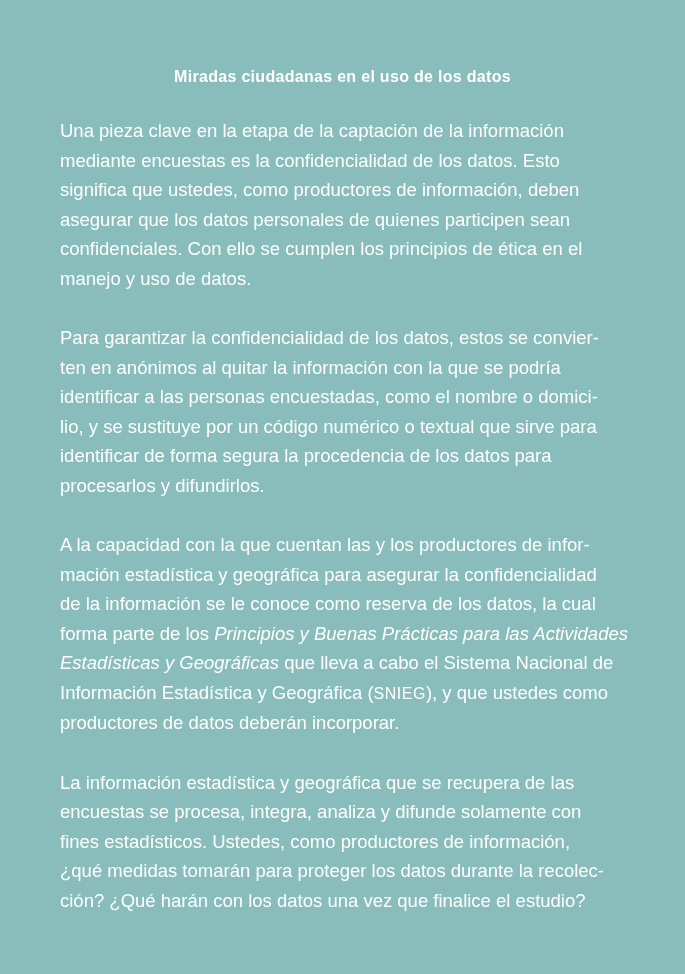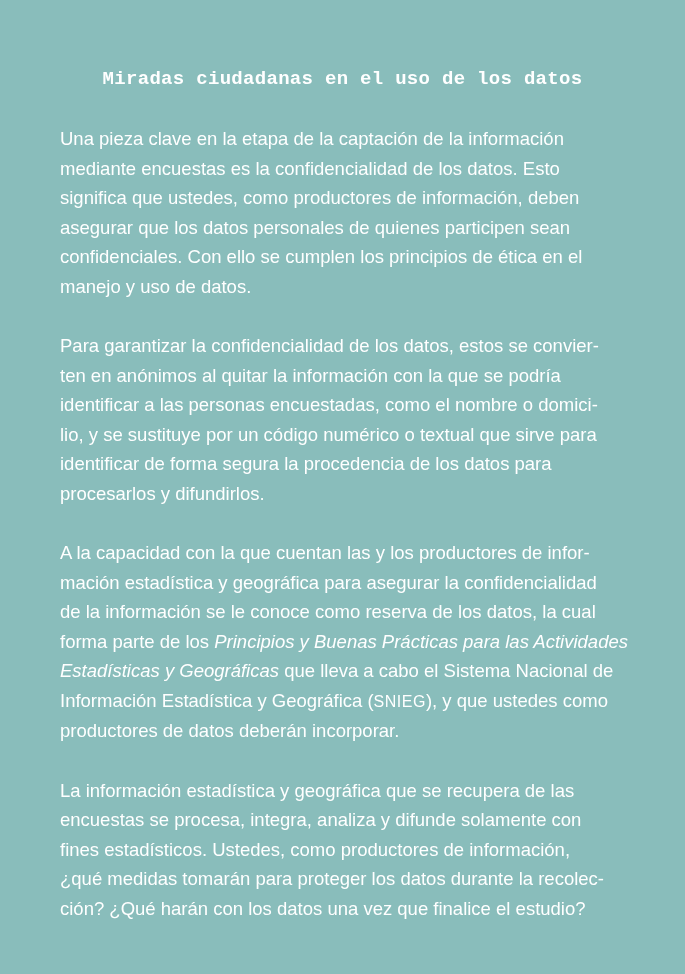--- a/index.html
+++ b/index.html
@@ -6,29 +6,29 @@
   body {
     width:685px; height:974px; overflow:hidden;
     background:#89bdbb;
     color:#ffffff;
     font-family:"Liberation Sans", sans-serif;
   }
   .page { position:relative; width:685px; height:974px; }
   .title {
     position:absolute; left:0; right:0; top:50px;
     text-align:center;
-    font-family:Liberation Mono, monospace;
-    font-weight:bold; font-size:19px; letter-spacing:0.3px;
+    font-family:Liberation Sans, sans-serif;
+    font-weight:bold; font-size:16px; letter-spacing:0.3px;
     line-height:32px;
   }
   .body {
     position:absolute; left:60px; top:116px; width:590px;
   }
   .para {
-    margin:8px 0 30px 0;
+    margin:0 0 30px 0;
     font-size:18.5px; line-height:29.5px;
     white-space:pre-line;
   }
   .para .it { font-style:italic; }
   .para .sc { font-size:16px; letter-spacing:0.5px; }
 </style>
 </head>
 <body>
 
 <div class="page">

